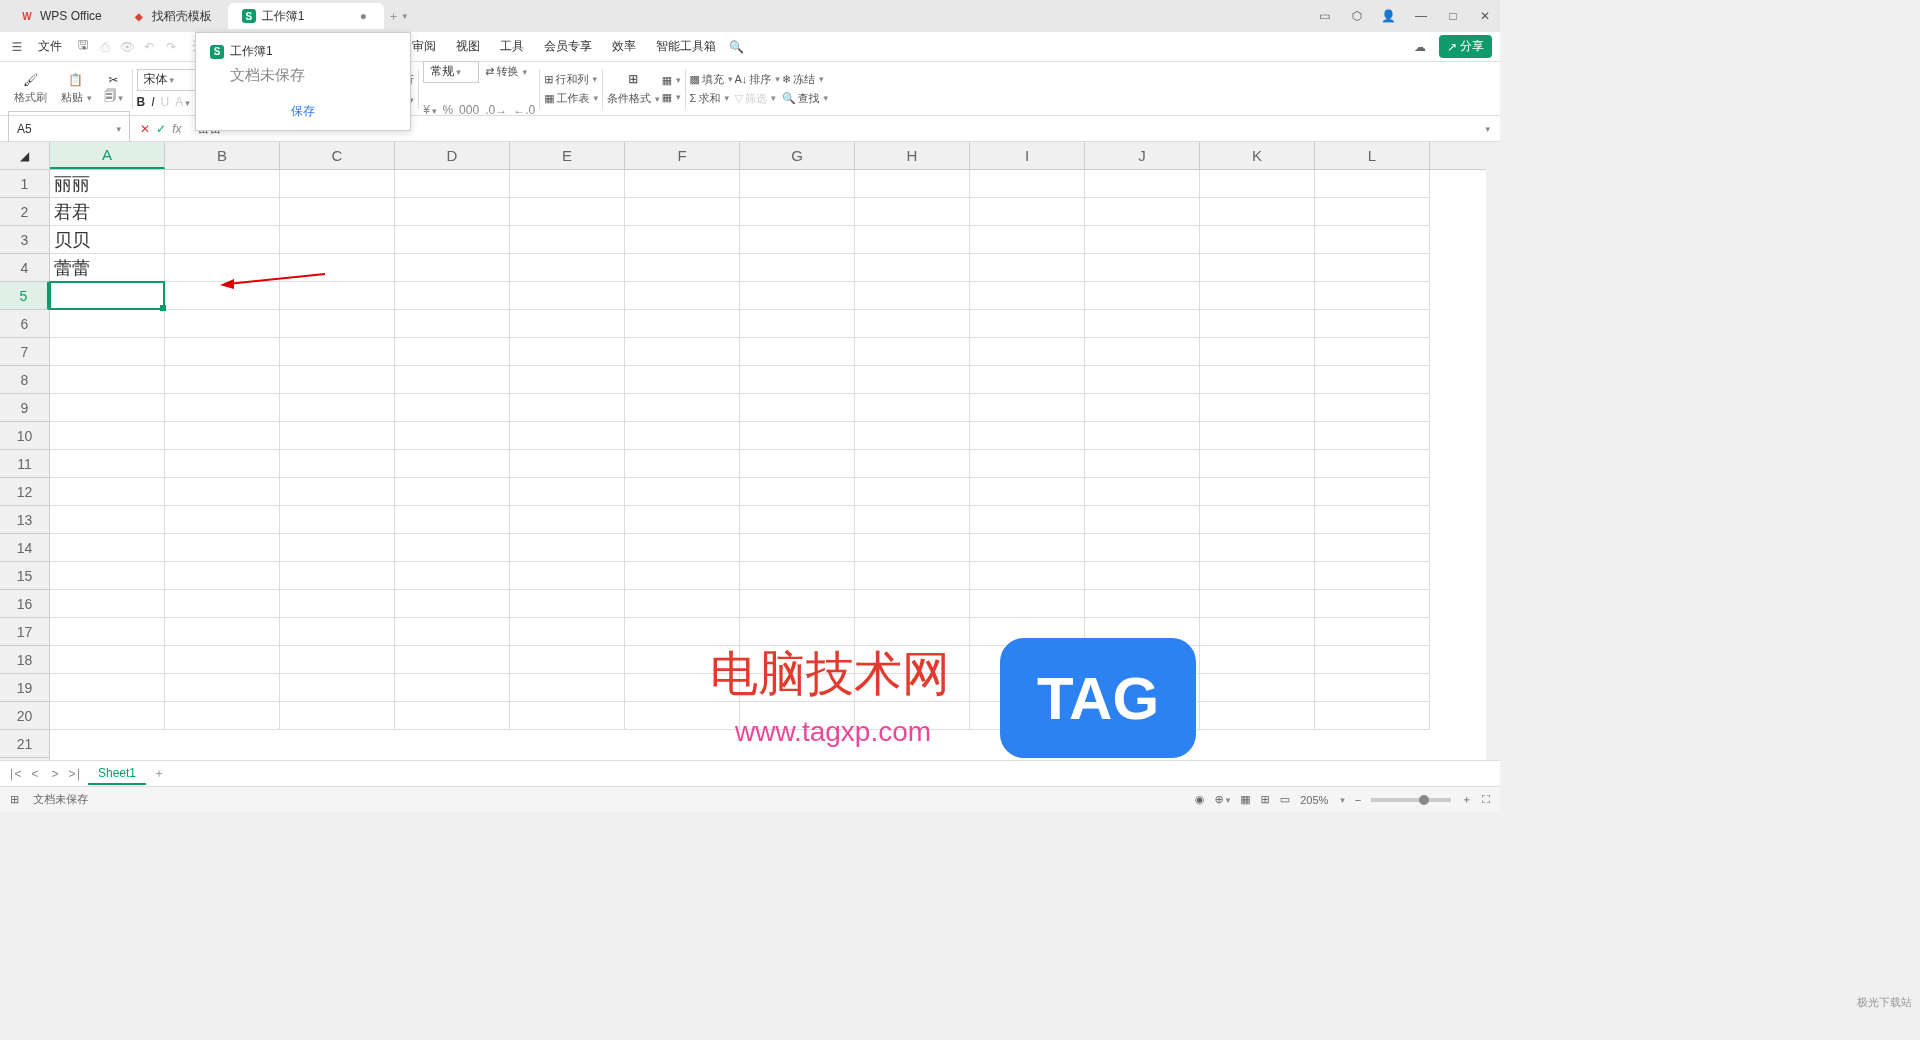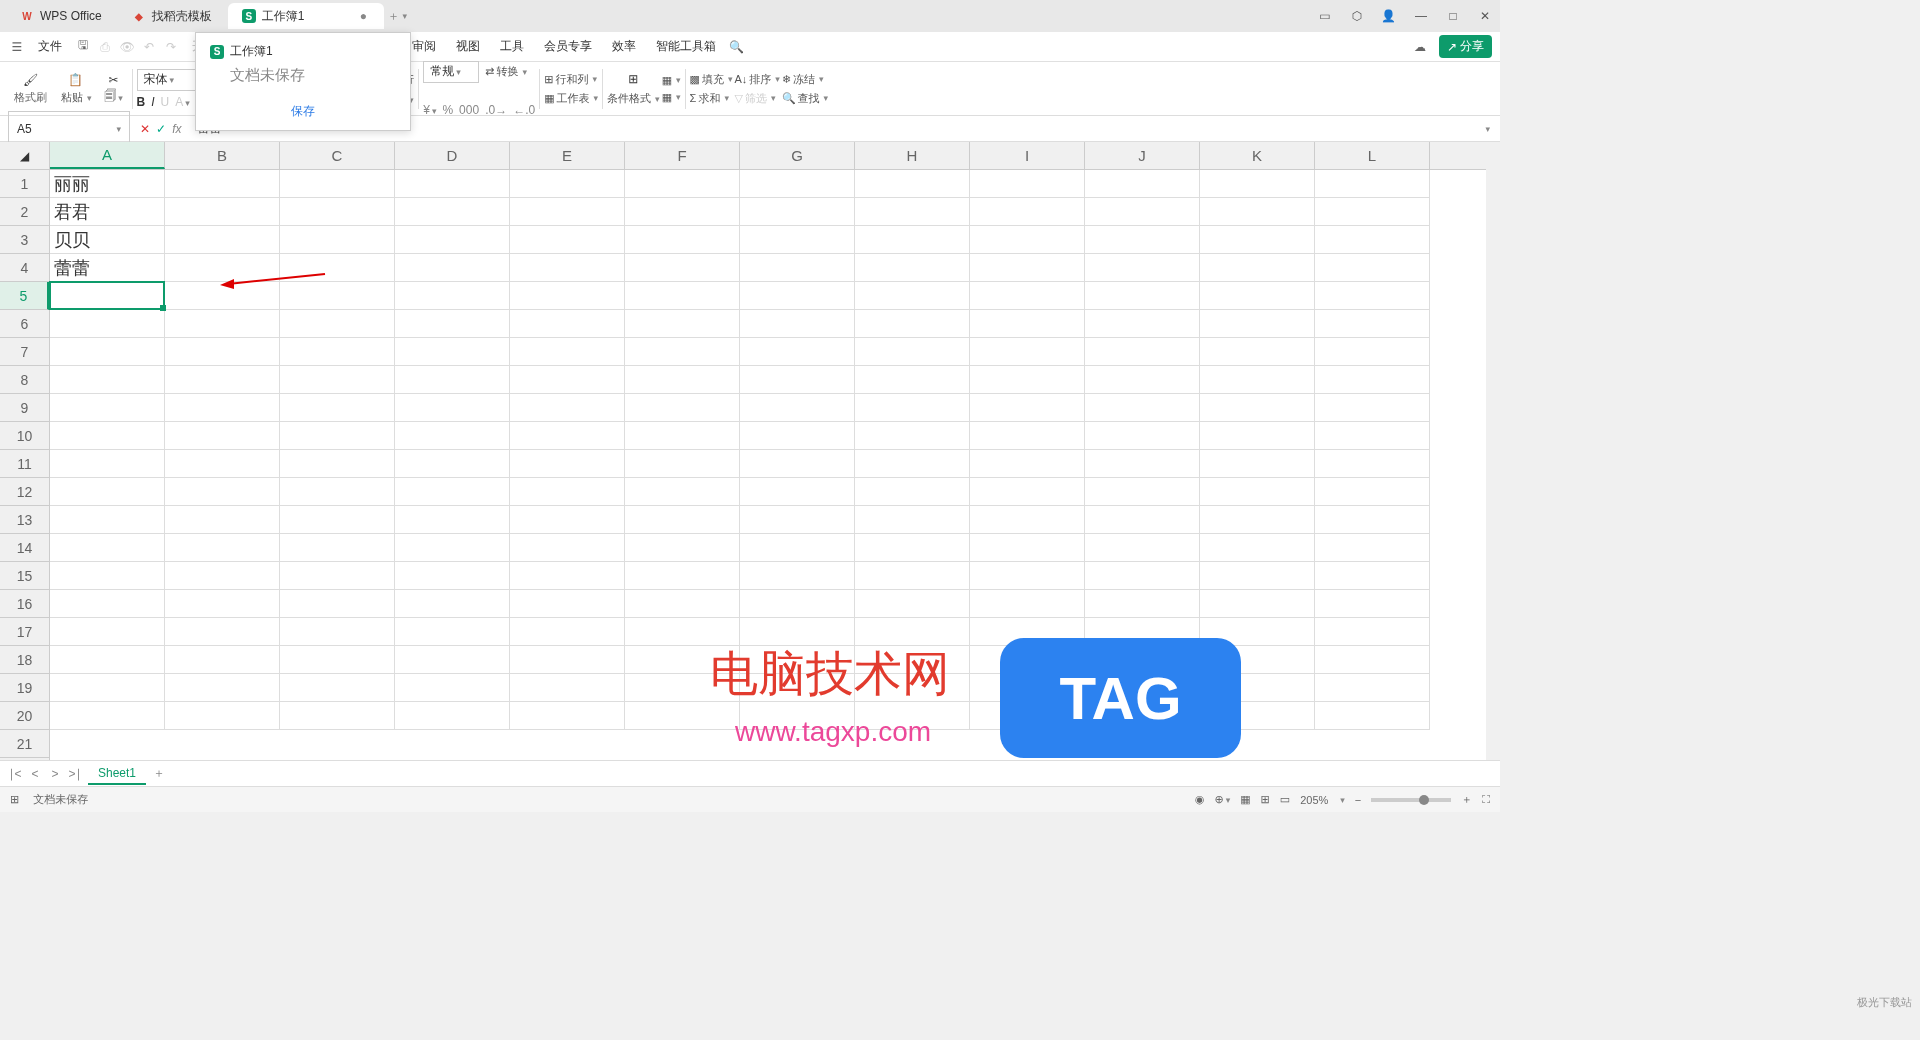--- a/index.html
+++ b/index.html
@@ -53,21 +53,21 @@
 .arrow{position:absolute;left:170px;top:100px;pointer-events:none;}
 .vscroll{position:absolute;right:0;top:0;width:14px;bottom:0;background:#f0f0f0;}
 .sheet-tabs{height:26px;background:#fff;display:flex;align-items:center;padding:0 8px;border-top:1px solid #ddd;gap:6px;}
 .st-nav{width:14px;height:14px;display:flex;align-items:center;justify-content:center;color:#888;cursor:pointer;}
 .st-tab{padding:3px 10px;border-bottom:2px solid #0d9b6b;color:#0d9b6b;cursor:pointer;}
 .statusbar{height:26px;background:#f5f5f5;display:flex;align-items:center;padding:0 10px;gap:14px;border-top:1px solid #ddd;font-size:11px;color:#666;}
 .sb-right{margin-left:auto;display:flex;gap:10px;align-items:center;}
 .zoom-btn{cursor:pointer;}
 .watermark1{position:absolute;left:710px;top:500px;font-size:48px;font-weight:normal;color:#e23b2e;pointer-events:none;}
 .watermark2{position:absolute;left:735px;top:574px;font-size:28px;color:#ec4899;pointer-events:none;}
-.tag-box{position:absolute;left:1000px;top:496px;width:241px;height:120px;background:#2c82f0;border-radius:24px;display:flex;align-items:center;justify-content:center;color:#fff;font-size:60px;font-weight:bold;pointer-events:none;}
+.tag-box{position:absolute;left:1000px;top:496px;width:196px;height:120px;background:#2c82f0;border-radius:24px;display:flex;align-items:center;justify-content:center;color:#fff;font-size:60px;font-weight:bold;pointer-events:none;}
 .dl-mark{position:absolute;right:8px;bottom:30px;font-size:11px;color:#999;}
 .dd{font-size:9px;color:#888;margin-left:2px;}
 </style>
 </head>
 <body>
 
 <div class="titlebar">
   <div class="tab">
       <span class="tab-icon tab-wps">W</span>
       <span>WPS Office</span>

